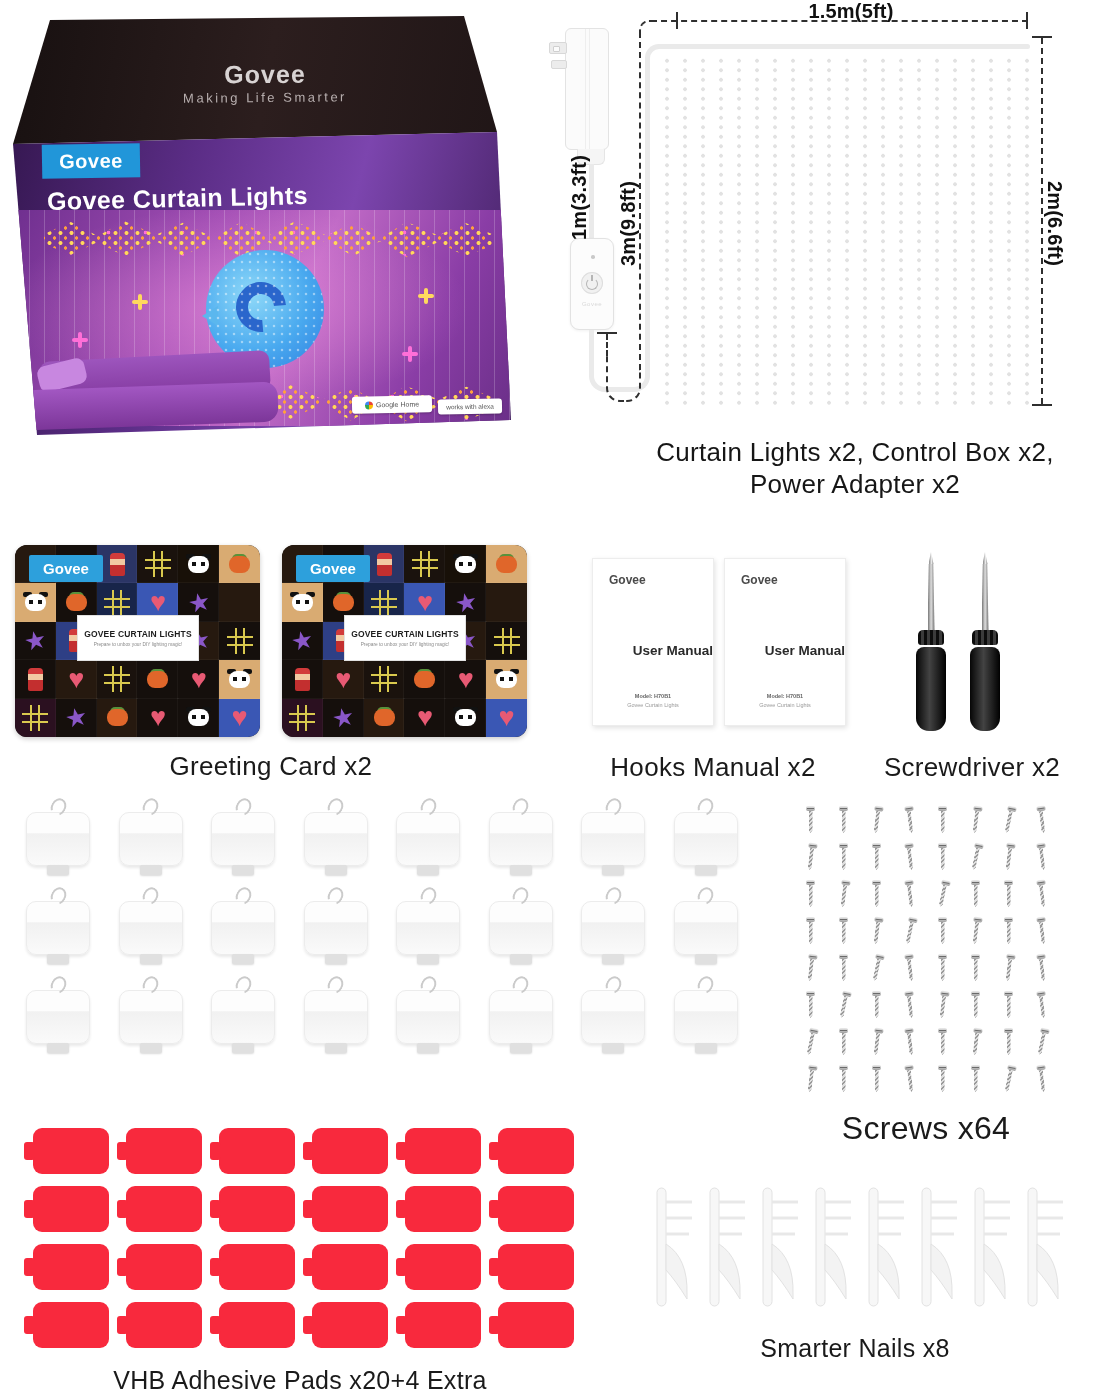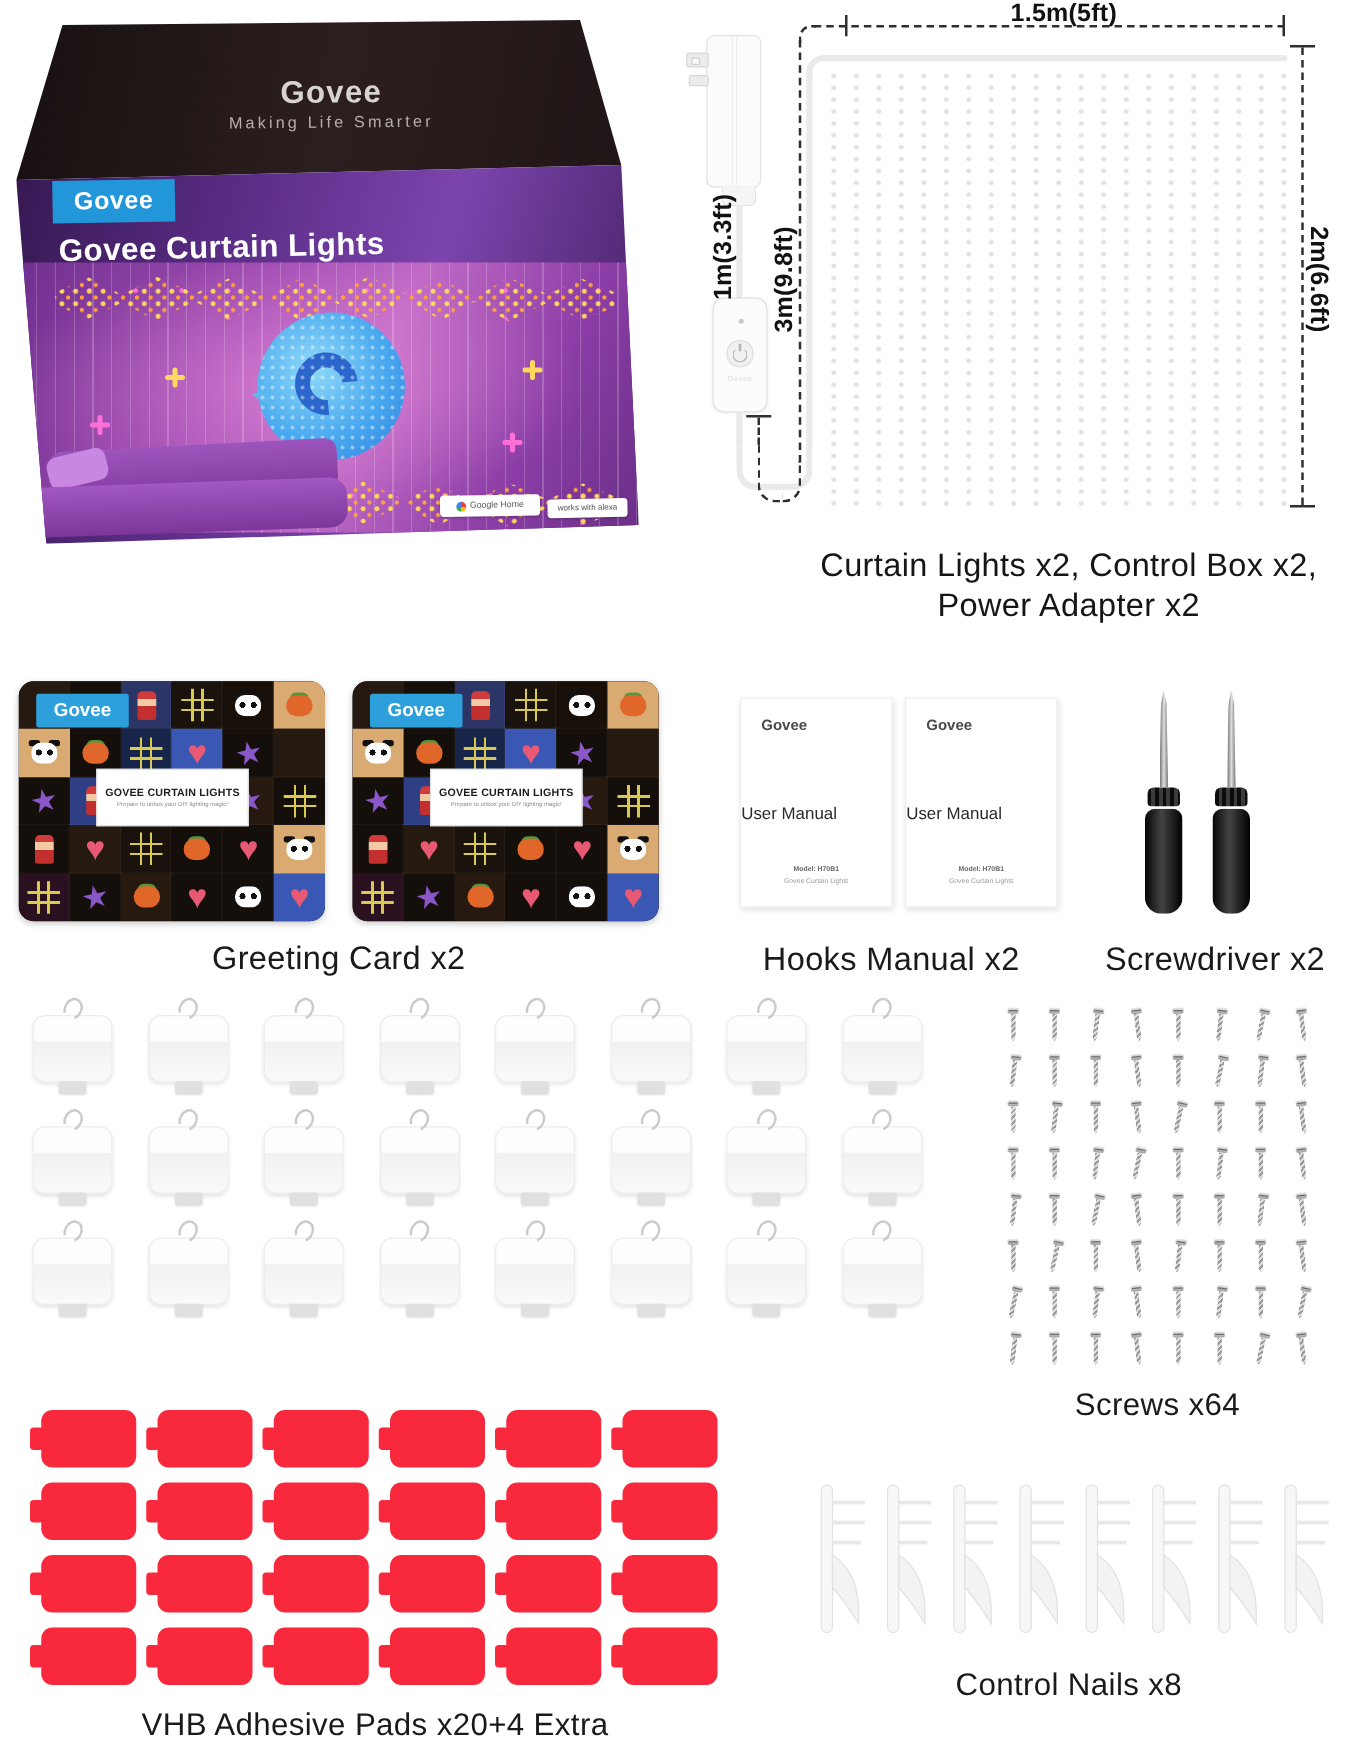--- a/index.html
+++ b/index.html
@@ -143,22 +143,22 @@
     border:1px solid #e2e2e2; display:flex; flex-direction:column; align-items:center;
     justify-content:center; gap:3px; text-align:center; }
   .card-label .t { font-size:8.5px; font-weight:700; color:#1d1d1d; letter-spacing:.2px; }
   .card-label .s { font-size:4.8px; color:#8a8a8a; }
 
   
   .manual { position:absolute; top:558px; width:122px; height:168px; background:#fff;
     border:1px solid #ededed; box-shadow:1px 2px 5px rgba(0,0,0,.12); }
   .manual.m1 { left:592px; } .manual.m2 { left:724px; }
   .manual-logo { position:absolute; left:16px; top:14px; font-size:12px; font-weight:700; color:#4a4a4a; }
-  .manual-title { position:absolute; left:0; top:84px; width:100%; text-align:left; font-size:13.5px;
-    font-weight:400; color:#2a2a2a; }
+  .manual-title { position:absolute; left:0; top:84px; width:100%; text-align:right; font-size:13.5px;
+    font-weight:700; color:#2a2a2a; }
   .manual-model { position:absolute; left:0; bottom:26px; width:100%; text-align:center; font-size:5.5px;
     font-weight:700; color:#666; }
   .manual-product { position:absolute; left:0; bottom:17px; width:100%; text-align:center;
     font-size:5.5px; color:#999; }
 
   
   .sd-row { position:absolute; left:916px; top:552px; display:flex; gap:24px; }
   .sd { display:flex; flex-direction:column; align-items:center; }
   .sd-tip { width:5px; height:12px; background:linear-gradient(90deg,#888,#e8e8e8,#777);
     clip-path:polygon(50% 0,100% 100%,0 100%); }
@@ -770,21 +770,21 @@
     </div>
       <div class="screw">
       <div class="screw-head"></div>
       <div class="screw-shank"></div>
     </div>
       <div class="screw">
       <div class="screw-head"></div>
       <div class="screw-shank"></div>
     </div>
     </div>
-  <div class="caption" style="left:806px;top:1110px;width:240px;font-size:25px">Screws x64</div>
+  <div class="caption" style="left:806px;top:1110px;width:240px;font-size:32px">Screws x64</div>
 
   <div class="pads-grid">
     <div class="vpad" style="background:#f8293d"></div>
   <div class="vpad" style="background:#f8293d"></div>
       <div class="vpad" style="background:#f8293d"></div>
       <div class="vpad" style="background:#f8293d"></div>
       <div class="vpad" style="background:#f8293d"></div>
       <div class="vpad" style="background:#f8293d"></div>
       <div class="vpad" style="background:#f8293d"></div>
       <div class="vpad" style="background:#f8293d"></div>
@@ -890,15 +890,15 @@
         <rect x="7" y="2" width="9" height="118" rx="4.5" fill="#f7f7f7" stroke="#e2e2e2"></rect>
         <g stroke="#e8e8e8" stroke-width="3">
           <line x1="16" y1="16" x2="42" y2="16"></line>
           <line x1="16" y1="32" x2="42" y2="32"></line>
           <line x1="16" y1="48" x2="39" y2="48"></line>
         </g>
         <path d="M16 58 Q38 72 37 108 L37 113 Q26 95 16 84 Z" fill="#f3f3f3" stroke="#e2e2e2"></path>
       </svg>
     </div>
     </div>
-  <div class="caption" style="left:705px;top:1334px;width:300px;font-size:25px">Control Nails x8</div>
+  <div class="caption" style="left:705px;top:1334px;width:300px;font-size:25px">Smarter Nails x8</div>
 
 </div>
 
 </body></html>

